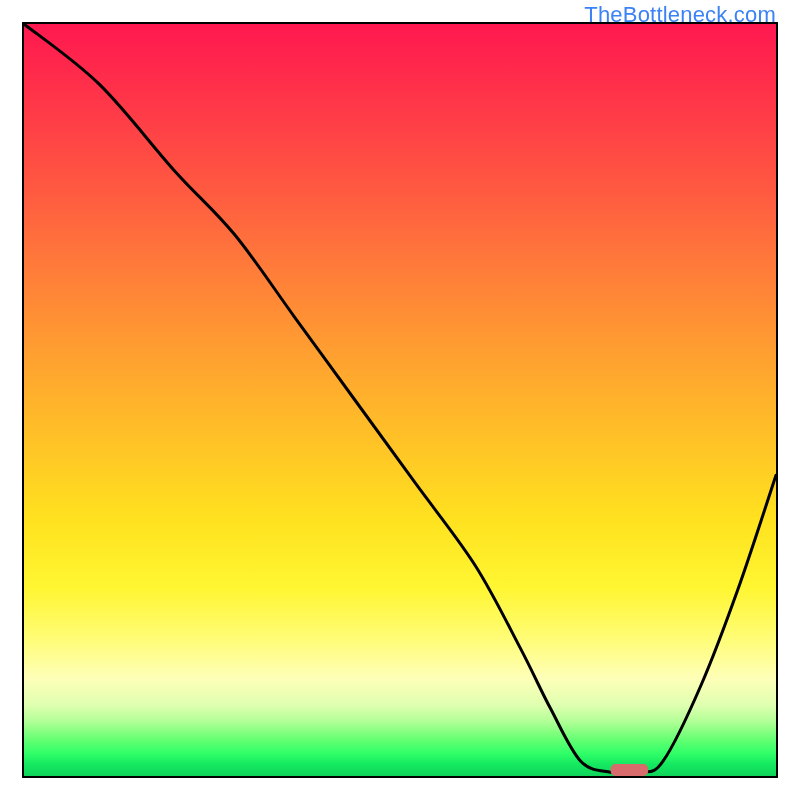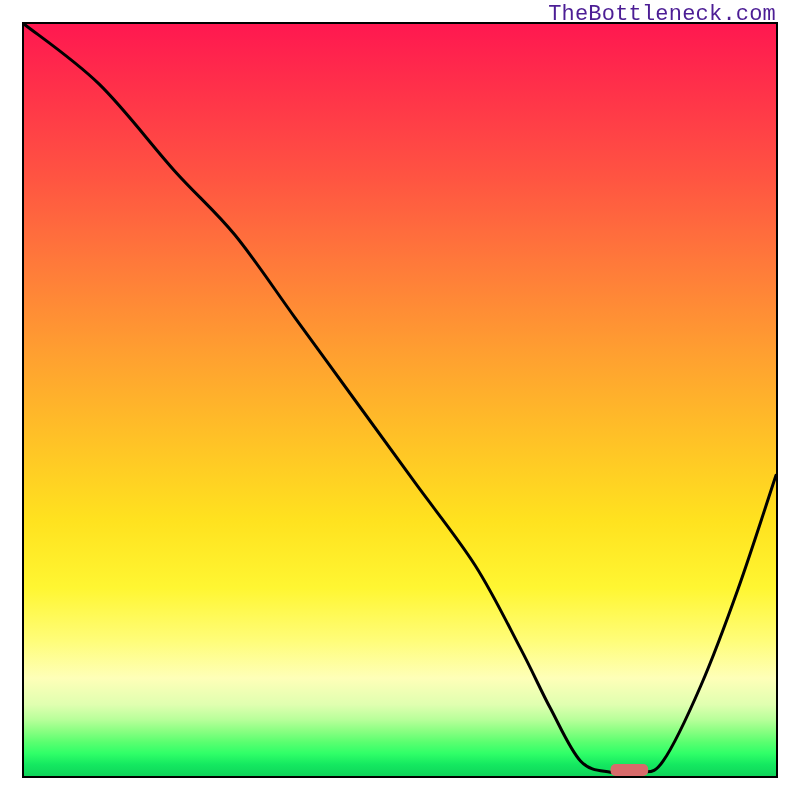--- a/index.html
+++ b/index.html
@@ -45,22 +45,22 @@
       #30ff68 97%,
       #14e860 98.5%,
       #0fd45a 100%);
   }
   .watermark {
     position: absolute;
     top: 2px;
     right: 24px;
     font-size: 22px;
     font-weight: 500;
-    color: #4c1d95;
-    font-family: Liberation Mono, monospace;
+    color: #3b82f6;
+    font-family: Liberation Sans, sans-serif;
     letter-spacing: 0.2px;
   }
   .curve-svg {
     position: absolute;
     top: 0;
     left: 0;
     width: 100%;
     height: 100%;
   }
 </style>

